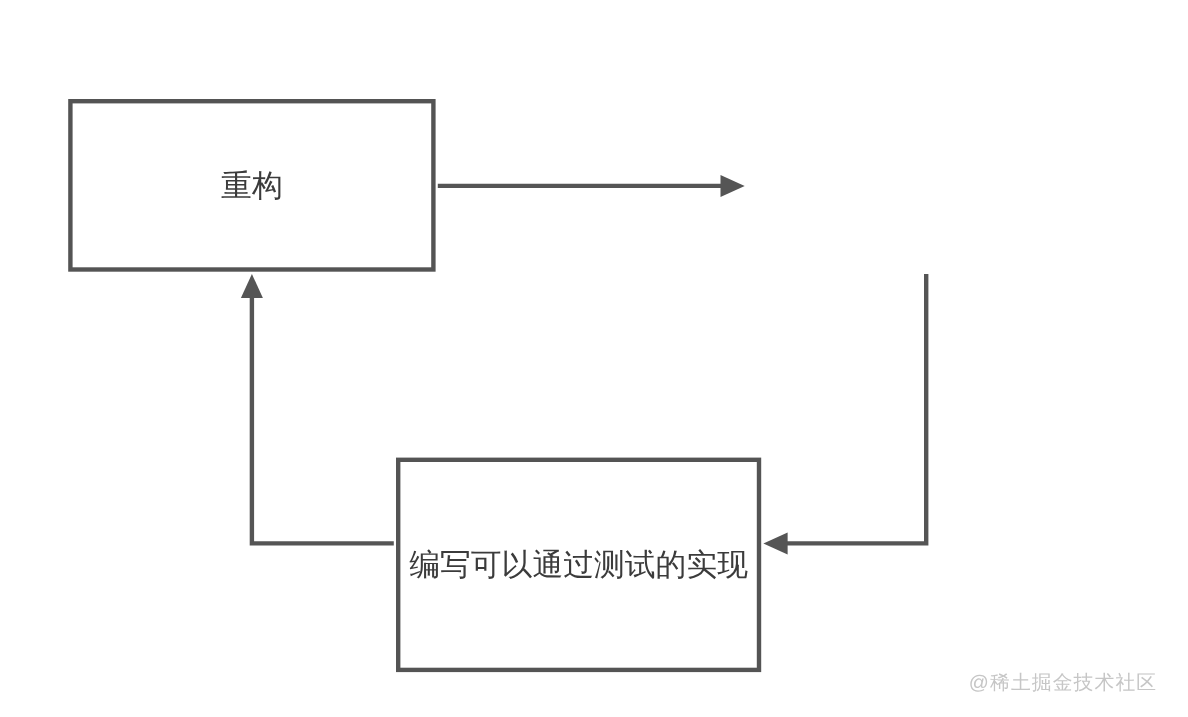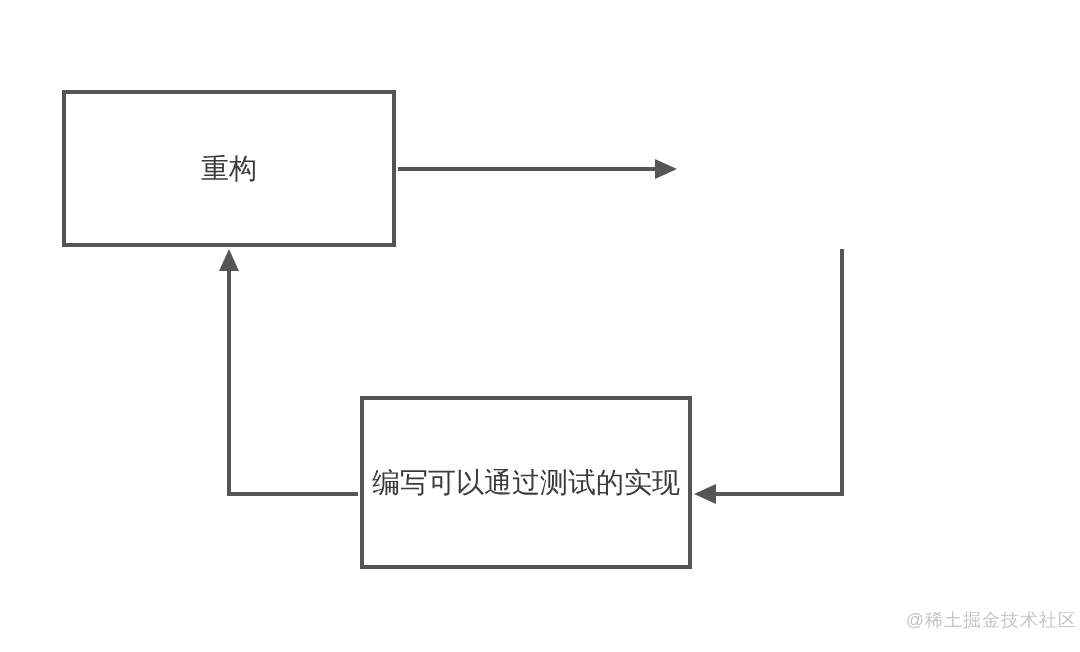--- a/index.html
+++ b/index.html
@@ -40,24 +40,24 @@
     align-items: center;
     justify-content: center;
     text-align: center;
     color: #3b3b3b;
     font-size: 28px;
     line-height: 46px;
     white-space: pre-line;
   }
   .node-refactor   { left: 62px;  top: 90px;  width: 334px; height: 157px; }
   .node-write-test { left: 675px; top: 91px;  width: 335px; height: 156px; }
-  .node-write-impl { left: 360px; top: 396px; width: 332px; height: 173px; }
+  .node-write-impl { left: 360px; top: 416px; width: 332px; height: 195px; }
   .watermark {
     position: absolute;
-    right: 3px;
+    right: 28px;
     bottom: 20px;
     font-size: 18px;
     color: #c6c6c6;
     letter-spacing: 1px;
   }
 </style>
 </head>
 <body>
 
 <div class="canvas">

